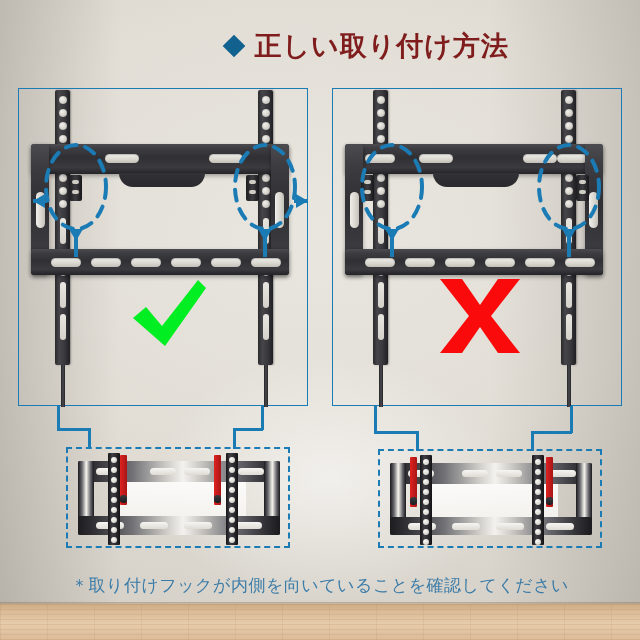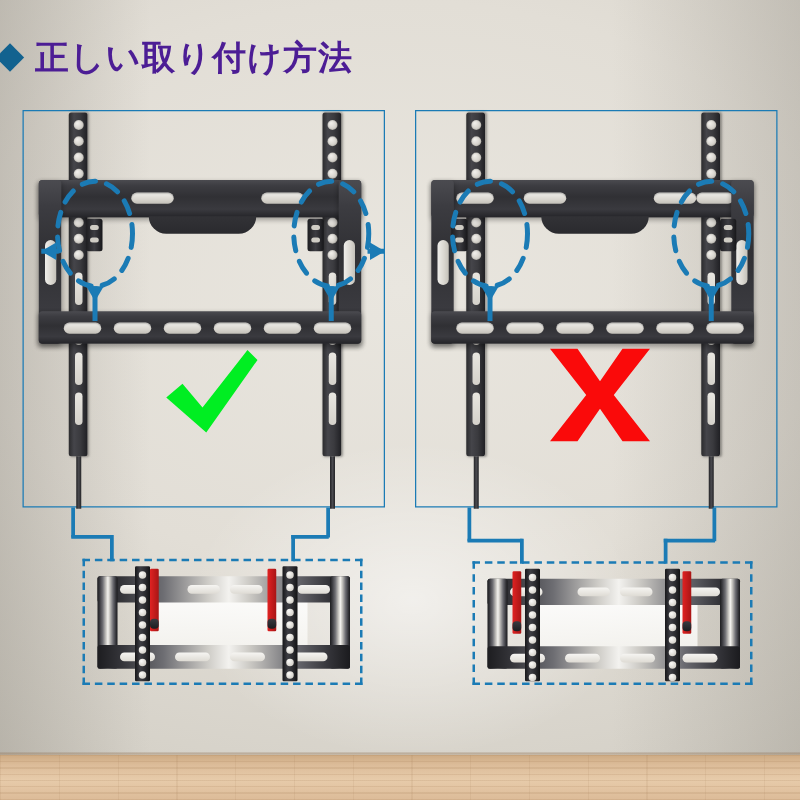--- a/index.html
+++ b/index.html
@@ -43,22 +43,22 @@
       rgba(255,255,255,0) 1px, rgba(255,255,255,0) 47px);
   }
   .floor-edge{
     position:absolute;left:0;top:602px;width:640px;height:3px;
     background:linear-gradient(to bottom, rgba(140,110,80,.45), rgba(190,160,125,.25));
   }
 
   
   .title{
     position:absolute;left:0;top:28px;width:509px;
-    text-align:left;
-    font-size:27px;font-weight:bold;color:#4c1d95;letter-spacing:1px;
+    text-align:right;
+    font-size:27px;font-weight:bold;color:#7f1d1d;letter-spacing:1px;
     white-space:nowrap;
   }
   .title .dia{
     display:inline-block;width:16px;height:16px;
     background:#12628f;transform:rotate(45deg);
     margin-right:12px;position:relative;top:-1px;
   }
 
   
   .panel{
@@ -490,14 +490,15 @@
         <div class="darm-hole" style="top:84px"></div>
       </div>
 
       <div class="dhook" style="left:30px;top:6px;height:50px;"></div>
       <div class="dnub" style="left:30px;top:46px;"></div>
       <div class="dhook" style="left:166px;top:6px;height:50px;"></div>
       <div class="dnub" style="left:166px;top:46px;"></div>
     </div>
   </div>
 
+  <div class="caption">＊取り付けフックが内側を向いていることを確認してください</div>
 
 </div>
 
 </body></html>

